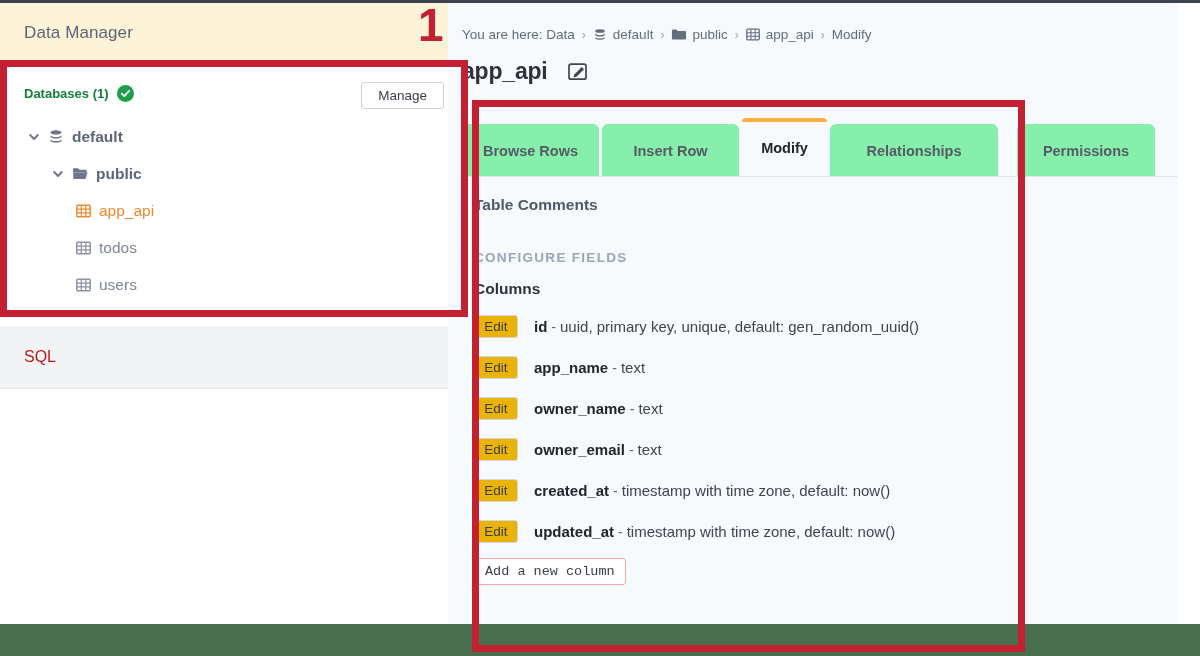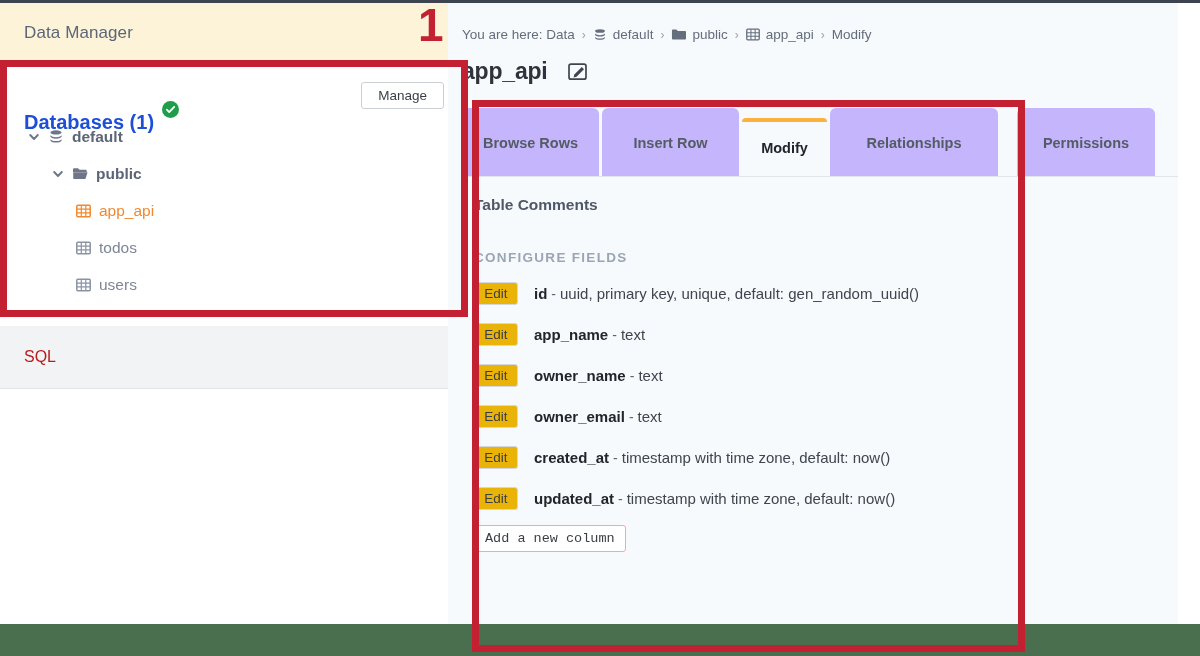--- a/index.html
+++ b/index.html
@@ -20,21 +20,21 @@
     position:absolute; left:0; top:0; width:468px; height:60px;
     background:#fdf3d8; display:flex; align-items:center; padding-left:24px;
   }
   .dm-title { font-size:17px; font-weight:normal; color:#5c6678; letter-spacing:.1px; }
 
   .db-panel {
     position:absolute; left:8px; top:63px; width:452px; height:250px;
     background:#ffffff;
   }
   .db-head { position:absolute; left:16px; top:19px; display:flex; align-items:center; gap:8px; }
-  .db-head-text { font-size:20px; font-weight:bold; color:#1d4ed8;margin-top:26px; }
+  .db-head-text { font-size:13px; font-weight:bold; color:#15803d; }
   .check-badge {
     width:17px; height:17px; border-radius:50%; background:#1e9e4a;
     display:flex; align-items:center; justify-content:center;
   }
   .check-badge svg { display:block; }
 
   .manage-btn {
     position:absolute; right:16px; top:16px;
     background:#ffffff; border:1px solid #ccd0d6; border-radius:3px;
     padding:5px 16px; font-size:13.5px; color:#3a3f47;
@@ -68,21 +68,21 @@
   .crumb .ci { display:flex; align-items:center; }
   .crumb .lbl { color:#646d7c; }
 
   .page-title-row { position:absolute; left:14px; top:55px; display:flex; align-items:center; gap:20px; }
   .page-title { font-size:23px; font-weight:bold; color:#2f343c; letter-spacing:-.2px; }
   .pencil-box { cursor:pointer; display:flex; }
 
   
   .tabs { position:absolute; left:14px; top:115px; width:716px; height:59px; display:flex; align-items:flex-end; }
   .tab {
-    height:69px; background:#c4b5fd; border-radius:6px 6px 0 0; margin-right:3px;
+    height:53px; background:#86efac; border-radius:6px 6px 0 0; margin-right:3px;
     display:flex; align-items:center; justify-content:center;
     font-size:14.5px; font-weight:bold; color:#555b64; cursor:pointer; position:relative;
   }
   .tab.browse { width:137px; }
   .tab.insert { width:137px; }
   .tab.modify { width:85px; background:#f7fafc; color:#22262c; height:59px; }
   .tab.modify::before {
     content:""; position:absolute; left:0; right:0; top:0; height:4px;
     background:#fbb040; border-radius:6px 6px 0 0;
   }
@@ -280,20 +280,21 @@
     </div>
     <div class="tab-underline"></div>
 
     <div class="content">
 
       <div class="sec-title">Table Comments</div>
 
 
       <div class="configure">CONFIGURE FIELDS</div>
 
+      <div class="columns-title">Columns</div>
 
       <div class="col-list">
 
         <div class="col-row">
           <button class="edit-btn">Edit</button>
           <span class="col-txt">
             <span class="col-name">id</span>
             <span class="col-dash">-</span>
             <span class="col-type">uuid, primary key, unique, default: gen_random_uuid()</span>
           </span>

